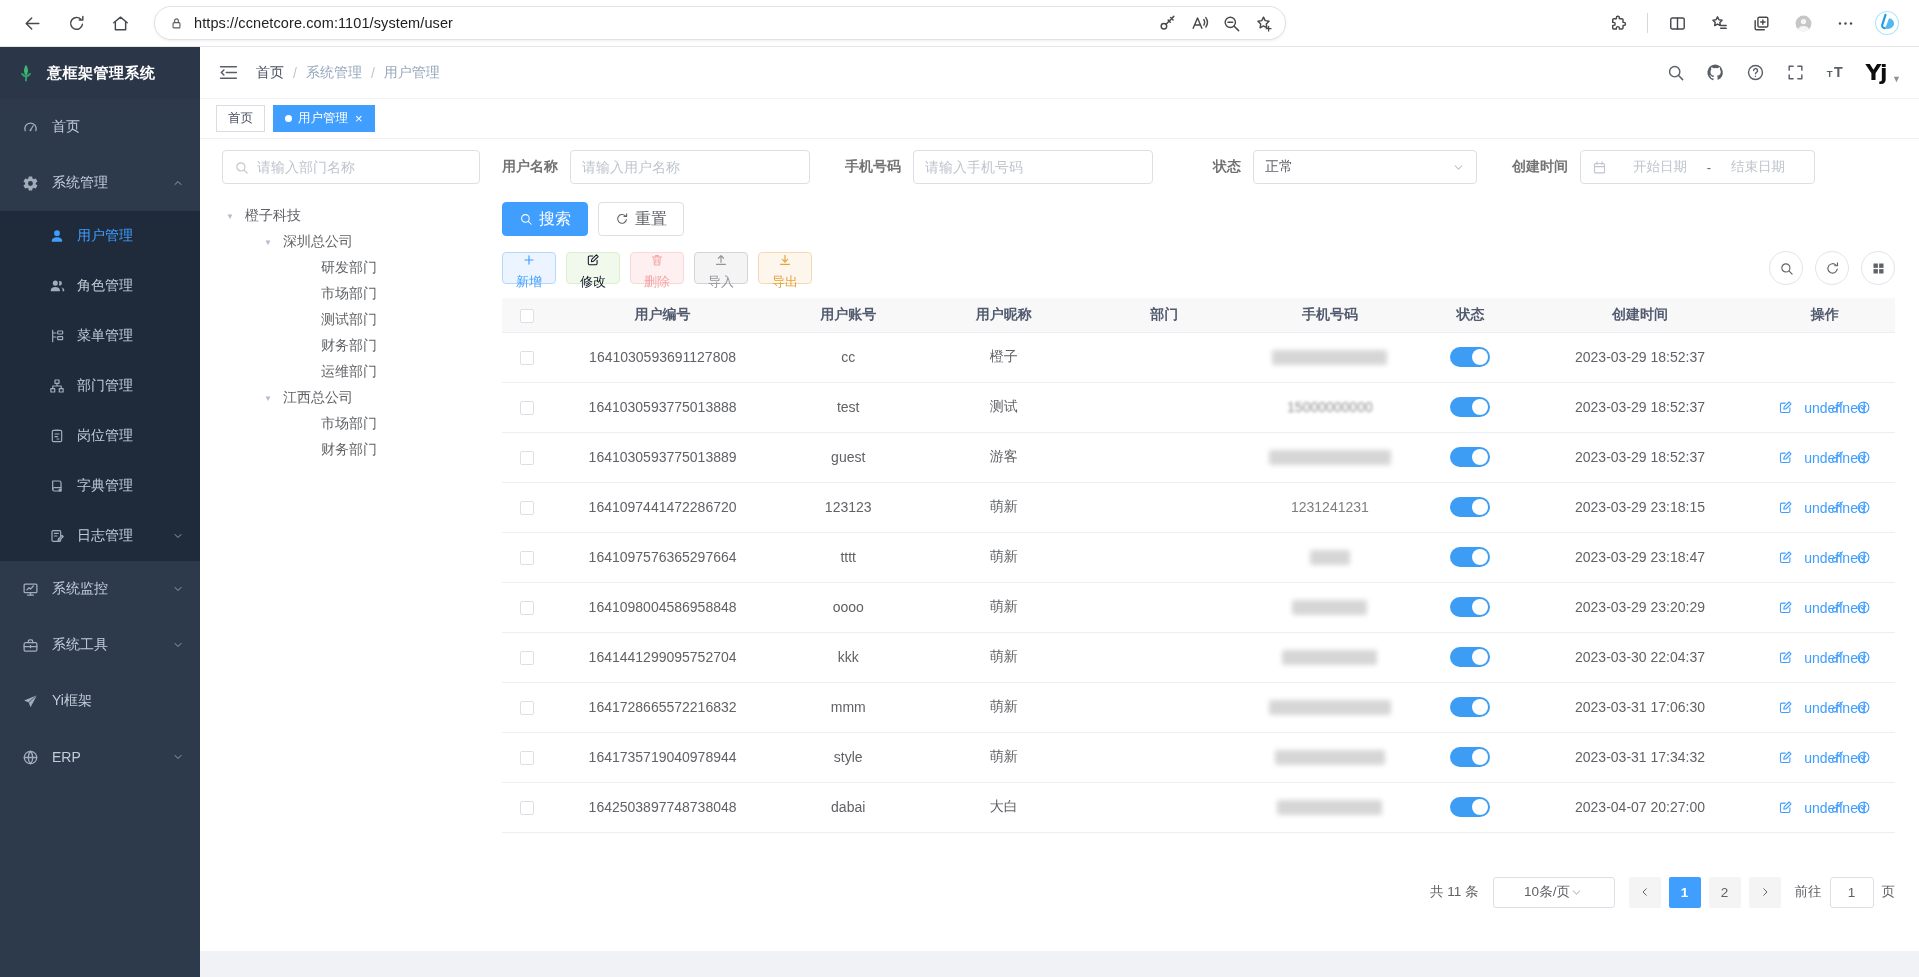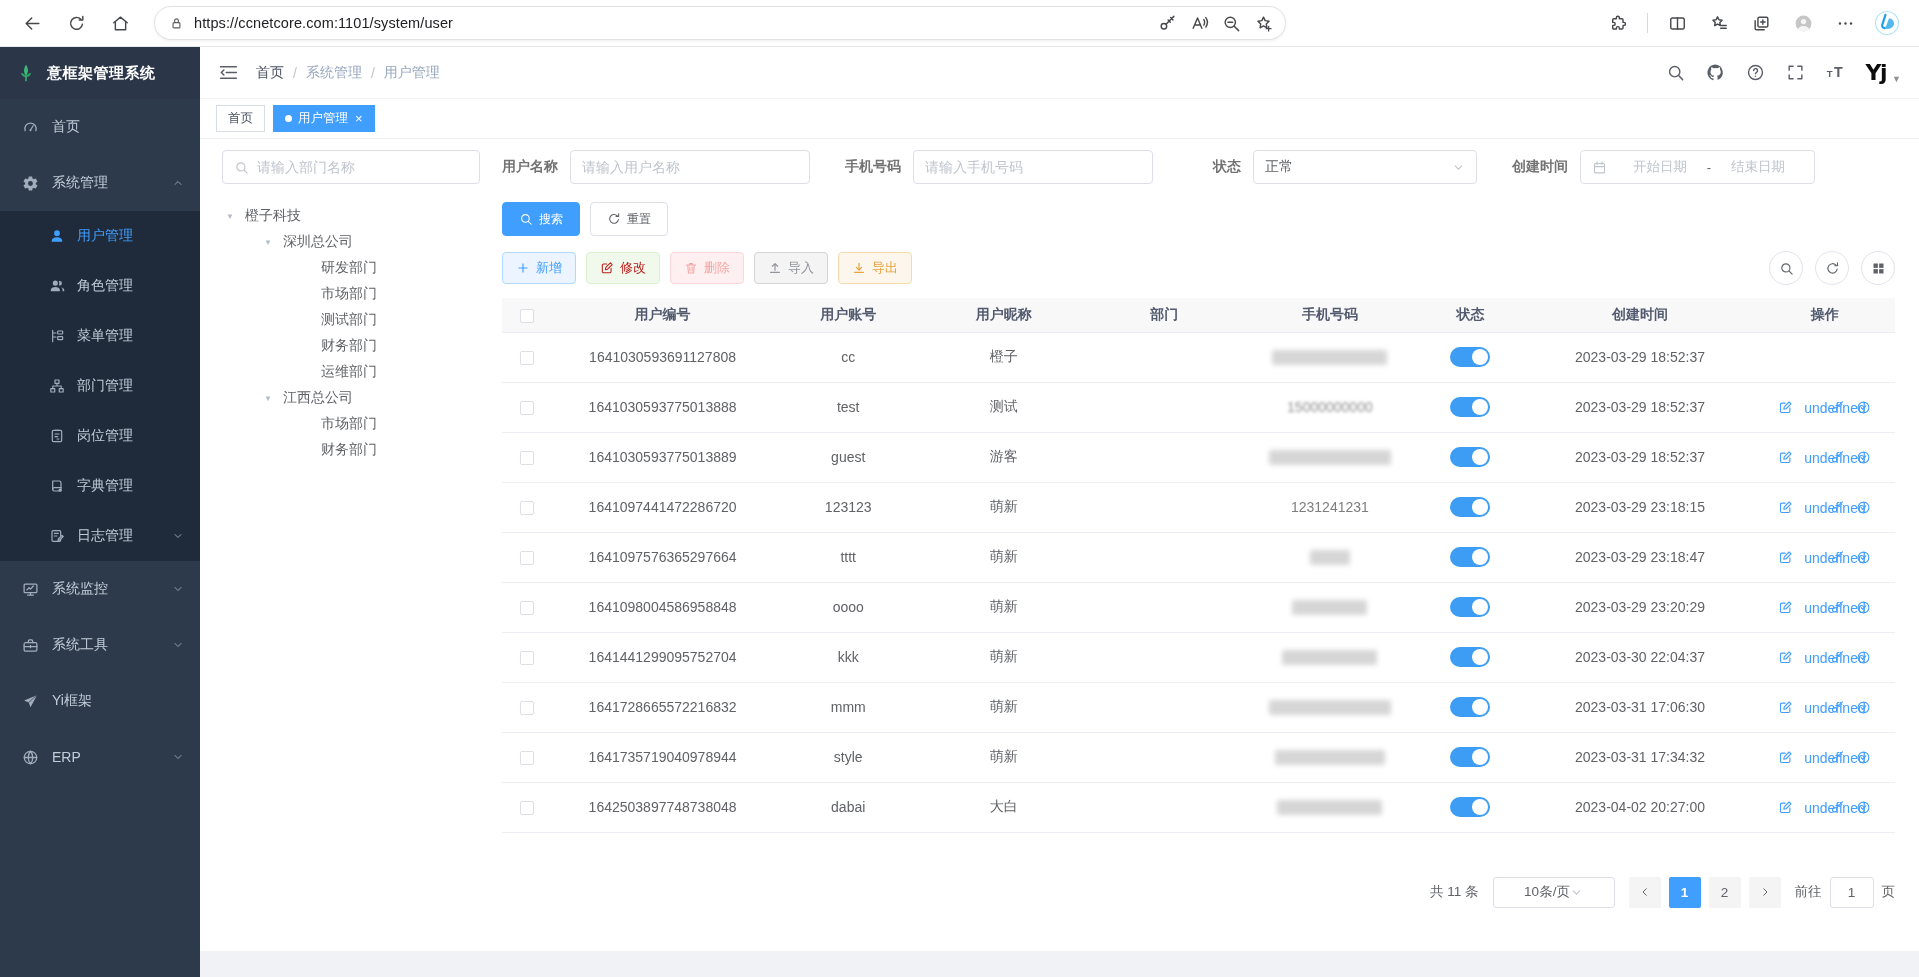--- a/index.html
+++ b/index.html
@@ -95,29 +95,29 @@
   .g2 { margin-left:35px; } .g3 { margin-left:60px; } .g4 { margin-left:35px; }
   .select { cursor:pointer; }
   .select .val { flex:1; font-size:14px; color:#606266; }
   .chev { width:13px; height:13px; color:#c0c4cc; }
   .chev svg { width:100%; height:100%; }
   .dr-ph { flex:1; text-align:center; font-size:13.5px; color:#bfc4cd; white-space:nowrap; }
   .dr-sep { color:#606266; font-size:13px; padding:0 2px; }
 
   .btn-row { margin-top:18px; display:flex; gap:10px; }
   .btn { height:34px; border-radius:4px; border:1px solid transparent; cursor:pointer;
-    display:inline-flex; align-items:center; gap:6px; padding:0 16px; font-size:12px;
+    display:inline-flex; align-items:center; gap:6px; padding:0 16px; font-size:16px;
     font-family:inherit; background:#fff; }
   .btn svg, .btn .bico { width:14px; height:14px; }
   .btn-primary { background:#409EFF; border-color:#409EFF; color:#fff; }
   .btn-plain { border-color:#dcdfe6; color:#606266; }
   .action-row { margin-top:15px; display:flex; align-items:center; gap:10px; }
-  .btn-sm { height:32px; padding:0 13px; font-size:13px; }
+  .btn-sm { height:32px; padding:0 13px; font-size:13px;flex-direction:column; }
   .soft-blue   { background:#ecf5ff; border-color:#b3d8ff; color:#409EFF; }
-  .soft-green  { background:#f0f9eb; border-color:#dcf0cd; color:#b91c1c;justify-content:space-between; }
+  .soft-green  { background:#f0f9eb; border-color:#dcf0cd; color:#0f172a;justify-content:space-between; }
   .soft-red    { background:#fef0f0; border-color:#fcd7d7; color:#f4a5a5; }
   .soft-gray   { background:#f4f4f5; border-color:#d3d4d6; color:#909399; }
   .soft-orange { background:#fdf6ec; border-color:#f5dab1; color:#e6a23c; }
   .circles { margin-left:auto; display:flex; gap:12px; }
   .circle { width:34px; height:34px; border-radius:50%; border:1px solid #e0e3e9; background:#fff;
     color:#5f6368; display:flex; align-items:center; justify-content:center; cursor:pointer; }
   .circle svg { width:15px; height:15px; }
 
   
   table { width:100%; border-collapse:collapse; table-layout:fixed; margin-top:13px; }
@@ -976,21 +976,21 @@
                 </td>
   </tr>
               <tr>
     <td><span class="checkbox"></span></td>
     <td>1642503897748738048</td>
     <td>dabai</td>
     <td>大白</td>
     <td></td>
     <td><span class="mask" style="width:105px"></span></td>
     <td><span class="switch"></span></td>
-    <td>2023-04-02 20:27:00</td>
+    <td>2023-04-07 20:27:00</td>
     <td>
                   <span class="ops">
                     <span>
                       <svg viewBox="0 0 24 24" fill="none" stroke="currentColor" stroke-width="1.8" stroke-linecap="round" stroke-linejoin="round" width="100%" height="100%">
                         <path d="M11.5 5H6a2 2 0 0 0-2 2v11a2 2 0 0 0 2 2h11a2 2 0 0 0 2-2v-5.5"></path>
                         <path d="M17.8 3.2l3 3L13 14l-3.8.8L10 11z"></path>
                       </svg>
                     </span>
                     <span>undefined</span>
                     <span>

